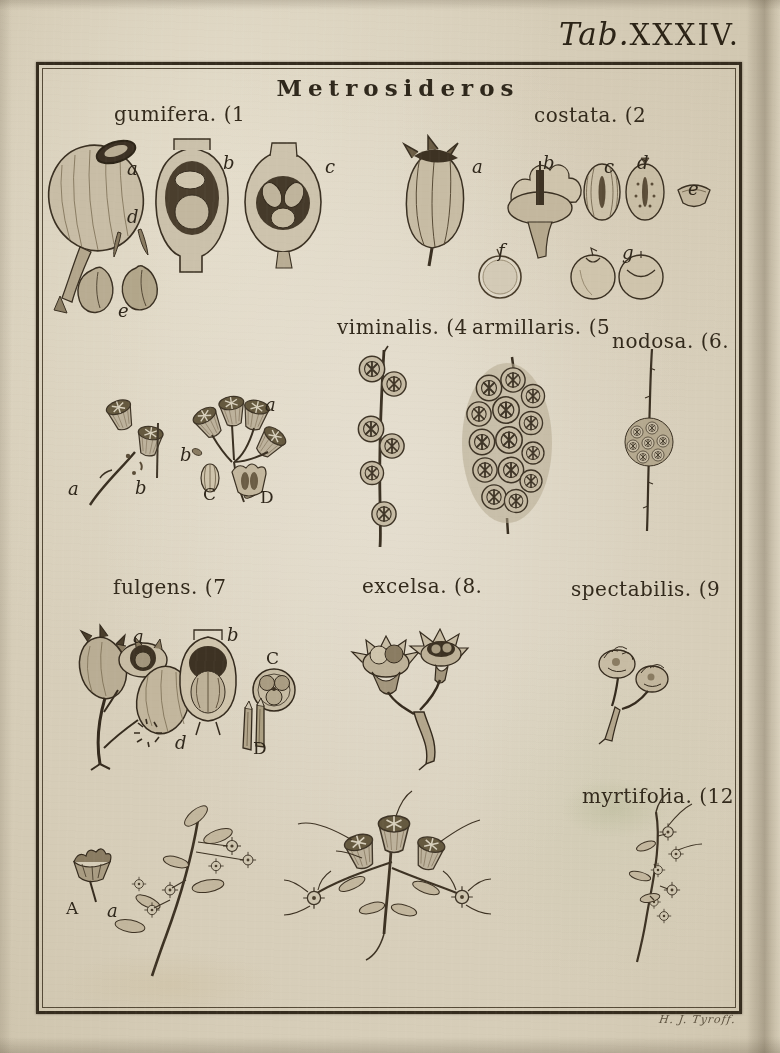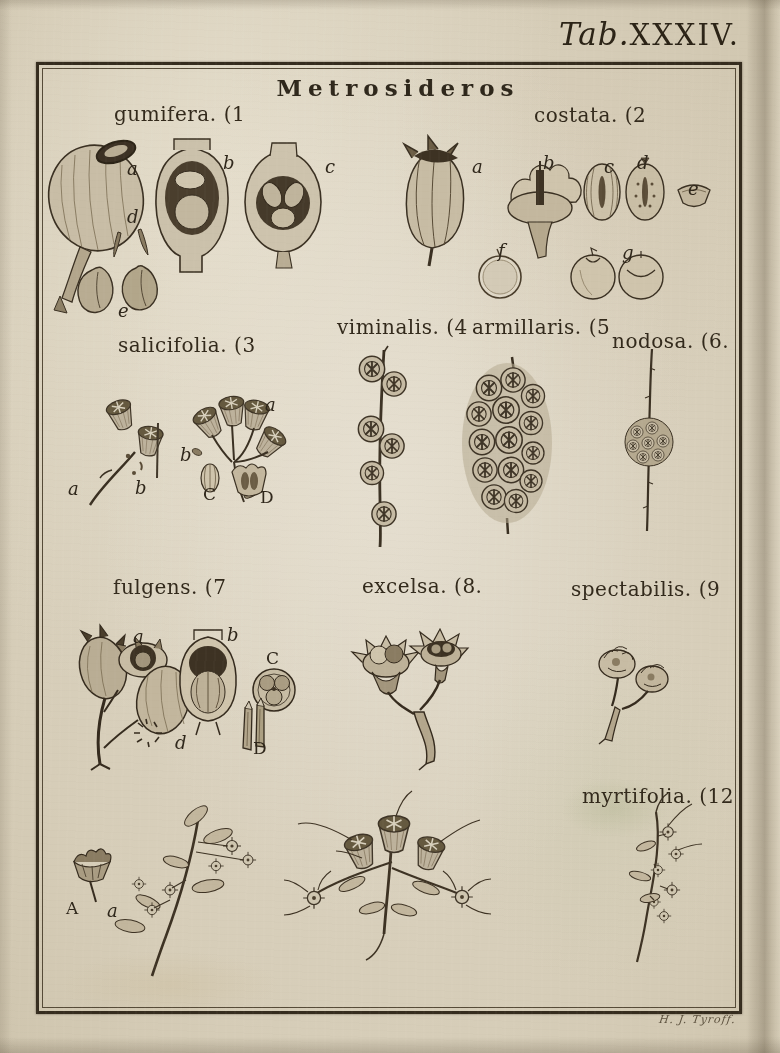--- a/index.html
+++ b/index.html
@@ -367,21 +367,20 @@
       <use href="#tinyflower" transform="translate(664,916) scale(0.8)"></use>
       <ellipse cx="646" cy="846" rx="10" ry="4" transform="rotate(-20 646 846)" fill="#c2b69d" stroke="#3d3223" stroke-width="1"></ellipse>
       <ellipse cx="640" cy="876" rx="11" ry="4" transform="rotate(15 640 876)" fill="#c2b69d" stroke="#3d3223" stroke-width="1"></ellipse>
       <ellipse cx="650" cy="898" rx="10" ry="4" transform="rotate(-12 650 898)" fill="#c2b69d" stroke="#3d3223" stroke-width="1"></ellipse>
       <path d="M668,826 C676,816 684,808 692,804 M678,850 C688,846 696,844 702,844 M658,836 L666,834 M654,864 L656,868 M660,886 L668,889 M650,896 L654,900" stroke="#3d3223" stroke-width="1.1" fill="none"></path>
     </g>
   </svg>
 
   <div class="splabel" style="left:114px;top:102px"><span>gumifera.</span><span class="num">(1</span></div>
   <div class="splabel" style="left:534px;top:103px"><span>costata.</span><span class="num">(2</span></div>
-  <div class="splabel" style="left:118px;top:333px"><span>salicifolia.</span><span class="num">(3</span></div>
   <div class="splabel" style="left:337px;top:315px"><span>viminalis.</span><span class="num">(4</span></div>
   <div class="splabel" style="left:472px;top:315px"><span>armillaris.</span><span class="num">(5</span></div>
   <div class="splabel" style="left:612px;top:329px"><span>nodosa.</span><span class="num">(6.</span></div>
   <div class="splabel" style="left:113px;top:575px"><span>fulgens.</span><span class="num">(7</span></div>
   <div class="splabel" style="left:362px;top:574px"><span>excelsa.</span><span class="num">(8.</span></div>
   <div class="splabel" style="left:571px;top:577px"><span>spectabilis.</span><span class="num">(9</span></div>
   <div class="splabel" style="left:582px;top:784px"><span>myrtifolia.</span><span class="num">(12</span></div>
 
   <span class="fig-letter" style="left:127px;top:158px">a</span>
   <span class="fig-letter" style="left:223px;top:152px">b</span>

